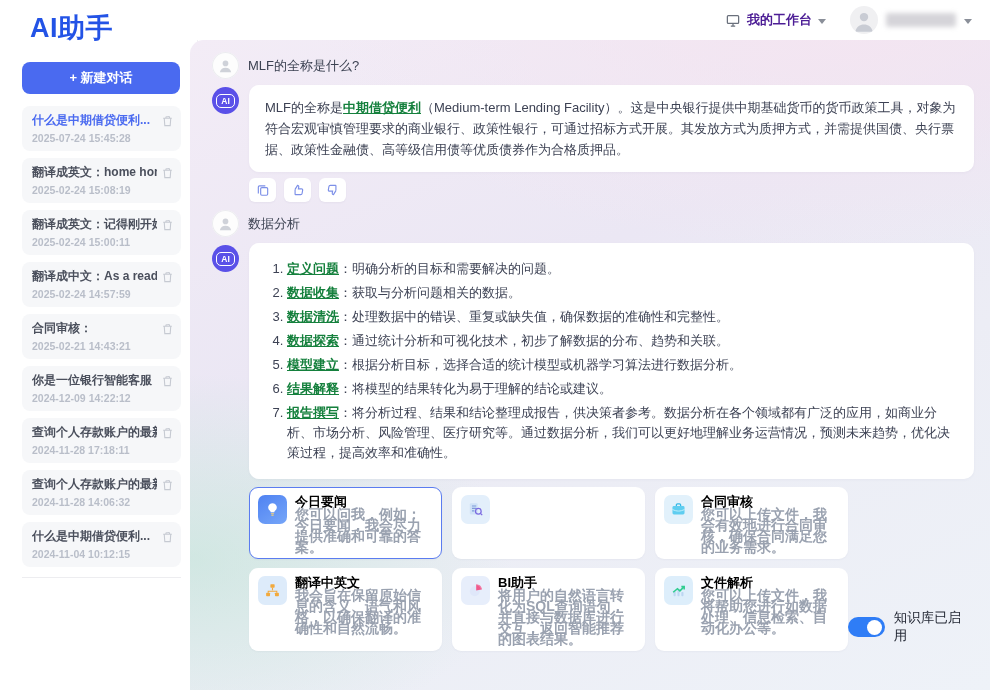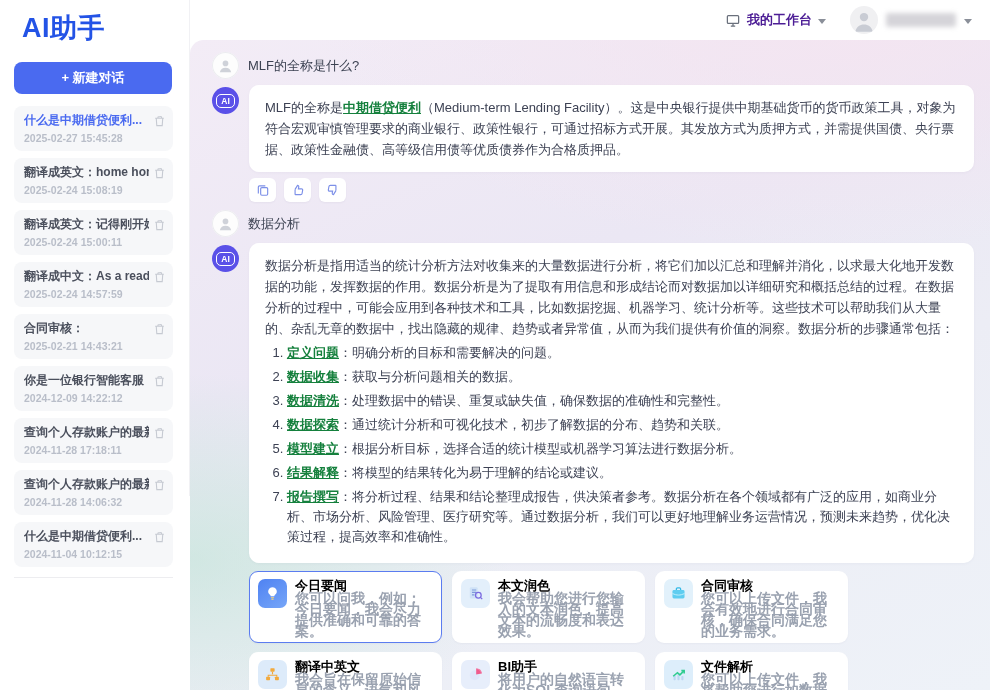--- a/index.html
+++ b/index.html
@@ -1,20 +1,20 @@
 <!DOCTYPE html>
 <html><head>
 <meta charset="utf-8">
 <style>
   * { margin:0; padding:0; box-sizing:border-box; }
   html,body { width:990px; height:690px; overflow:hidden; background:#fff;
     font-family:"Liberation Sans","DejaVu Sans",sans-serif; }
 
   
-  .sidebar { position:absolute; left:0; top:0; width:190px; height:496px; background:#fff; border-right:1px solid #f1f1f4; }
+  .sidebar { position:absolute; left:8px; top:0; width:190px; height:496px; background:#fff; border-right:1px solid #f1f1f4; }
   .logo { margin:10px 0 0 22px; font-size:27px; font-weight:800; color:#2353e6; letter-spacing:.5px; }
   .new-chat { margin:16px 16px 12px 14px; height:32px; border:none; width:158px;
     border-radius:8px; background:#4a6af0; color:#fff; font-size:13px; font-weight:600;
     display:flex; align-items:center; justify-content:center; gap:6px; cursor:pointer; }
   .conv-list { padding:0 0 0 0; }
   .conv-item { position:relative; margin:0 16px 7px 14px; background:#f6f7f9; border-radius:8px;
     padding:6px 24px 6px 10px; height:45px; cursor:pointer;font-weight:bold; }
   .conv-title { font-size:12px; color:#4a4f5c; white-space:nowrap; overflow:hidden; line-height:16px; }
   .conv-item.active .conv-title { color:#4a6af0; }
   .conv-time { font-size:10.5px; color:#b9bec9; margin-top:4px; }
@@ -77,21 +77,21 @@
 </head>
 <body>
 
 <div class="sidebar">
   <div class="logo">AI助手</div>
   <button class="new-chat">+ 新建对话</button>
 
   <div class="conv-list">
     <div class="conv-item active">
       <div class="conv-title">什么是中期借贷便利...</div>
-      <div class="conv-time">2025-02-27 15:45:28</div>
+      <div class="conv-time">2025-07-24 15:45:28</div>
       <svg class="trash" viewBox="0 0 24 24" fill="none" stroke="currentColor" stroke-width="2">
           <path d="M4 7h16M9 7V5.5A1.5 1.5 0 0110.5 4h3A1.5 1.5 0 0115 7m-9 0l1 13.5h10L18 7"></path>
         </svg>
     </div>
     <div class="conv-item">
       <div class="conv-title">翻译成英文：home home</div>
       <div class="conv-time">2025-02-24 15:08:19</div>
       <svg class="trash" viewBox="0 0 24 24" fill="none" stroke="currentColor" stroke-width="2">
           <path d="M4 7h16M9 7V5.5A1.5 1.5 0 0110.5 4h3A1.5 1.5 0 0115 7m-9 0l1 13.5h10L18 7"></path>
         </svg>
@@ -218,21 +218,20 @@
         </svg>
     </div>
     <div class="user-text">数据分析</div>
   </div>
 
   <div class="ai-row">
     <div class="ai-avatar">
       <span class="ai-badge">AI</span>
     </div>
     <div class="ai-card">
-      <span>数据分析是指用适当的统计分析方法对收集来的大量数据进行分析，将它们加以汇总和理解并消化，以求最大化地开发数据的功能，发挥数据的作用。数据分析是为了提取有用信息和形成结论而对数据加以详细研究和概括总结的过程。在数据分析的过程中，可能会应用到各种技术和工具，比如数据挖掘、机器学习、统计分析等。这些技术可以帮助我们从大量的、杂乱无章的数据中，找出隐藏的规律、趋势或者异常值，从而为我们提供有价值的洞察。数据分析的步骤通常包括：</span>
       <ol>
         <li><b>定义问题</b><span>：明确分析的目标和需要解决的问题。</span></li>
         <li><b>数据收集</b><span>：获取与分析问题相关的数据。</span></li>
         <li><b>数据清洗</b><span>：处理数据中的错误、重复或缺失值，确保数据的准确性和完整性。</span></li>
         <li><b>数据探索</b><span>：通过统计分析和可视化技术，初步了解数据的分布、趋势和关联。</span></li>
         <li><b>模型建立</b><span>：根据分析目标，选择合适的统计模型或机器学习算法进行数据分析。</span></li>
         <li><b>结果解释</b><span>：将模型的结果转化为易于理解的结论或建议。</span></li>
         <li><b>报告撰写</b><span>：将分析过程、结果和结论整理成报告，供决策者参考。数据分析在各个领域都有广泛的应用，如商业分析、市场分析、风险管理、医疗研究等。通过数据分析，我们可以更好地理解业务运营情况，预测未来趋势，优化决策过程，提高效率和准确性。</span></li>
       </ol>
     </div>
@@ -257,24 +256,20 @@
 
       <div class="fcard">
         <div class="fic fic-doc">
           <svg width="17" height="17" viewBox="0 0 24 24" fill="none">
               <rect x="4" y="3" width="11" height="16" rx="1.5" fill="#cfe2f7"></rect>
               <path d="M7 7h6M7 10.5h6M7 14h3.5" stroke="#7f9ada" stroke-width="1.6"></path>
               <circle cx="16" cy="14.5" r="4" stroke="#7b6ae0" stroke-width="1.8"></circle>
               <path d="M19 17.5L21.5 20" stroke="#7b6ae0" stroke-width="1.8"></path>
             </svg>
         </div>
-        <div>
-          <div class="f-title">本文润色</div>
-          <div class="f-desc">我会帮助您进行您输入的文本润色，提高文本的流畅度和表达效果。</div>
-        </div>
       </div>
 
       <div class="fcard">
         <div class="fic fic-contract">
           <svg width="17" height="17" viewBox="0 0 24 24">
               <path d="M9 7V5.5A1.5 1.5 0 0110.5 4h3A1.5 1.5 0 0115 5.5V7" fill="none" stroke="#35b9e6" stroke-width="1.8"></path>
               <rect x="3.5" y="7" width="17" height="12" rx="2" fill="#5fcdf0"></rect>
               <path d="M3.5 12c3 1.5 6 2.2 8.5 2.2s5.5-.7 8.5-2.2" stroke="#bfeffc" stroke-width="1.4" fill="none"></path>
             </svg>
         </div>

